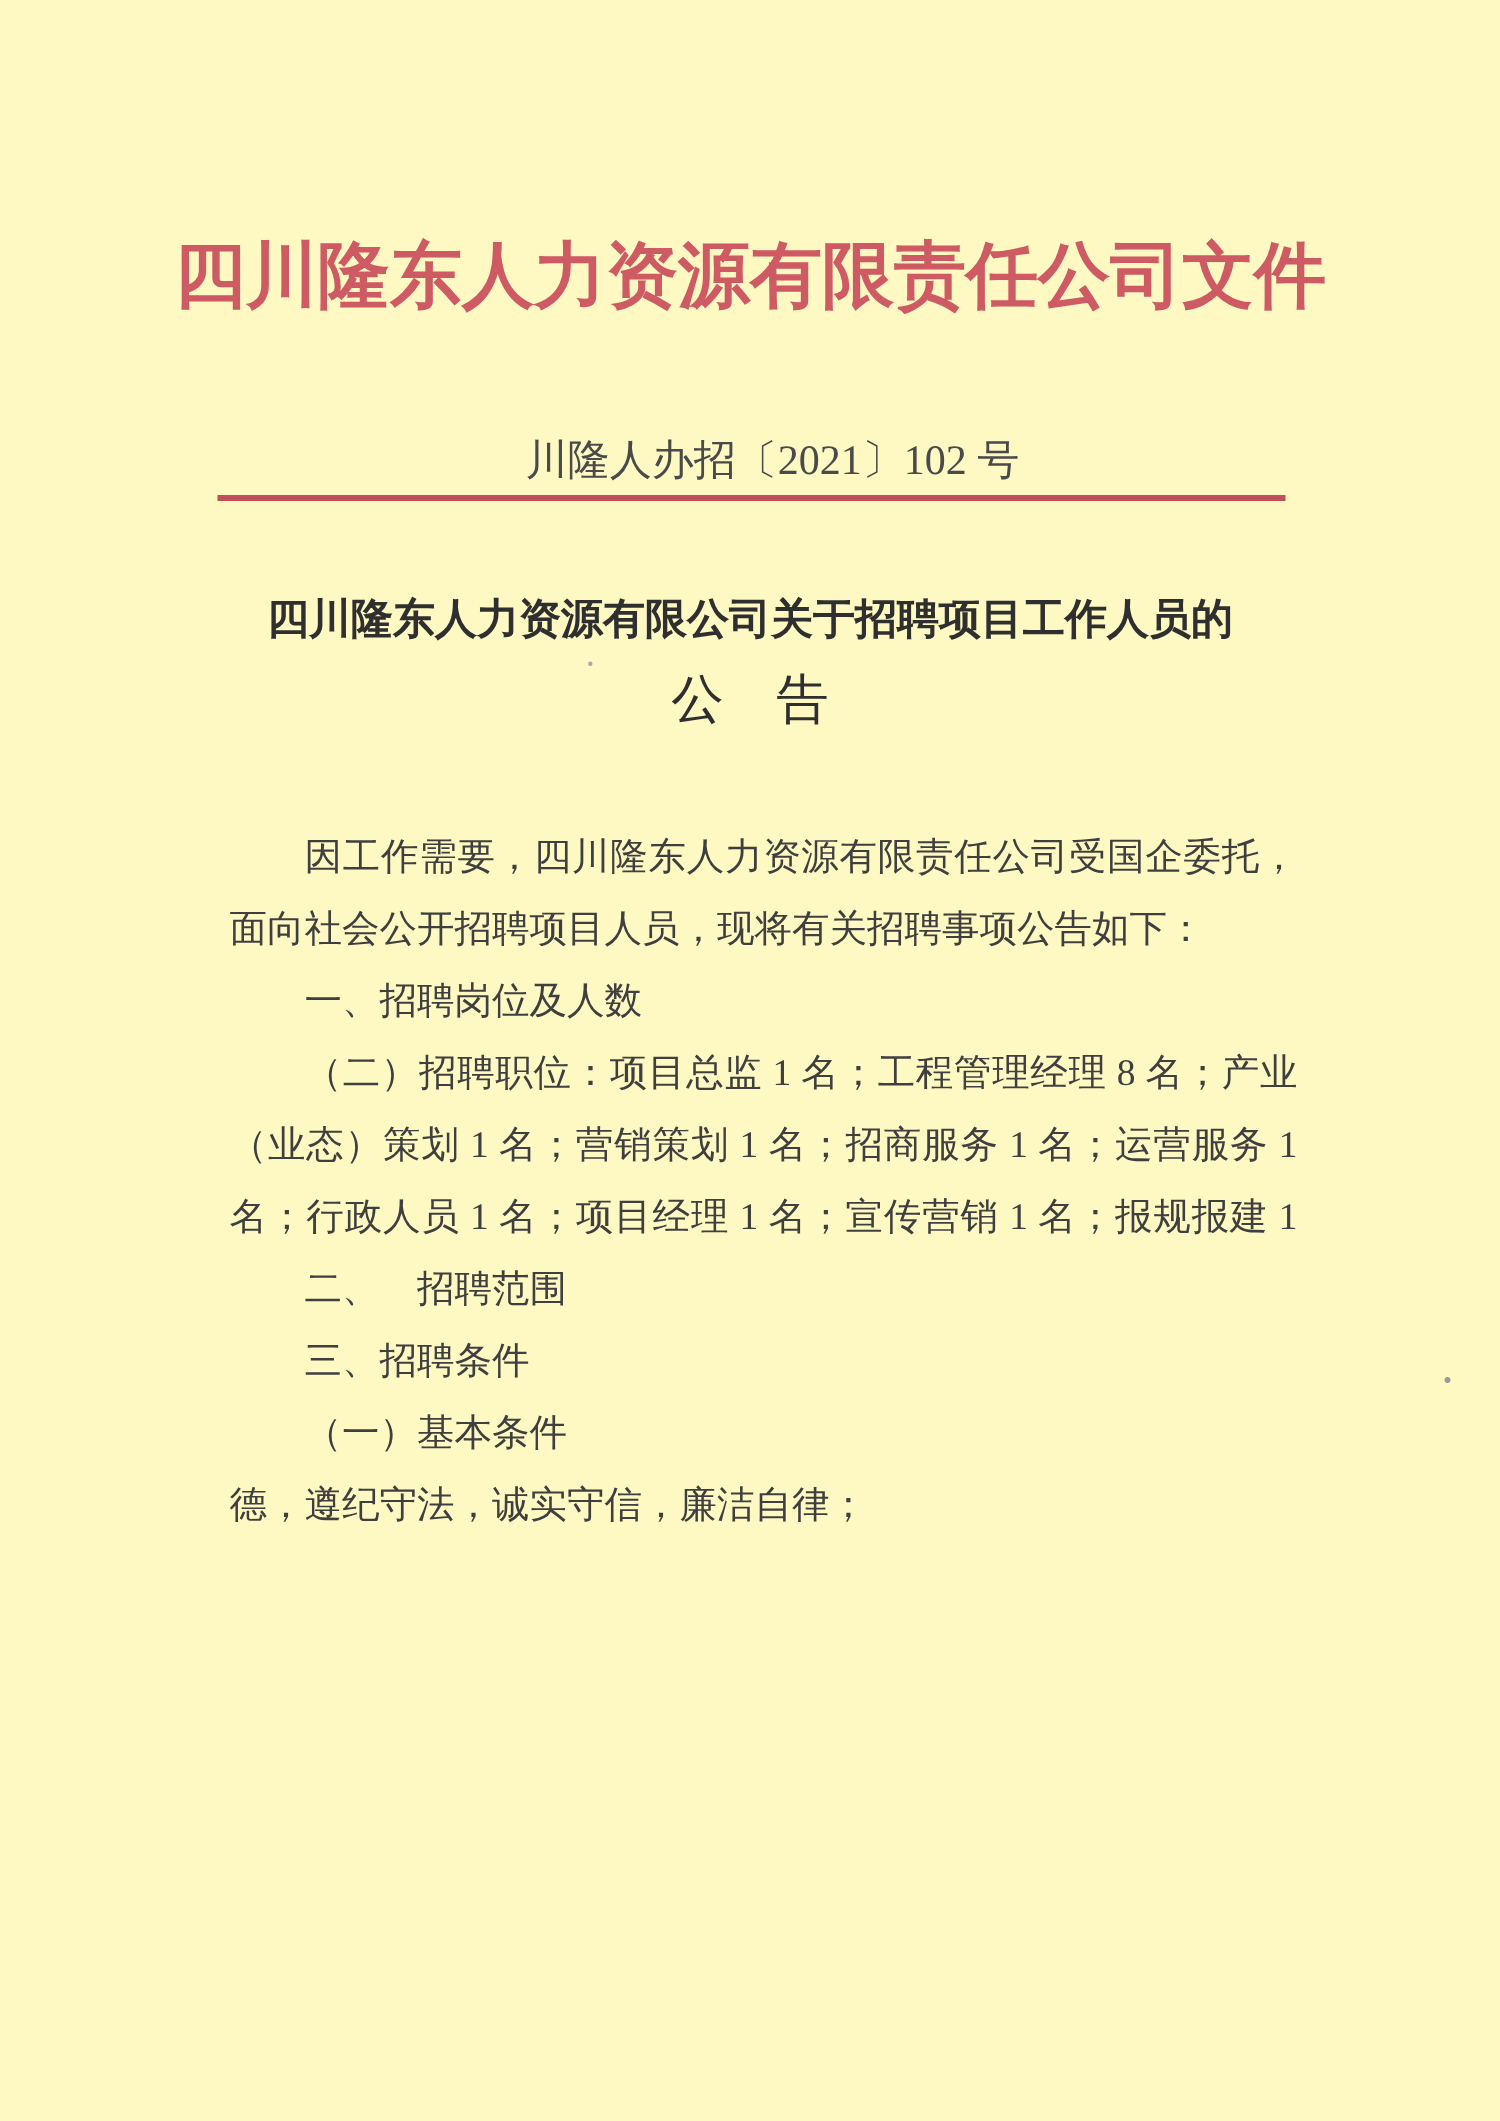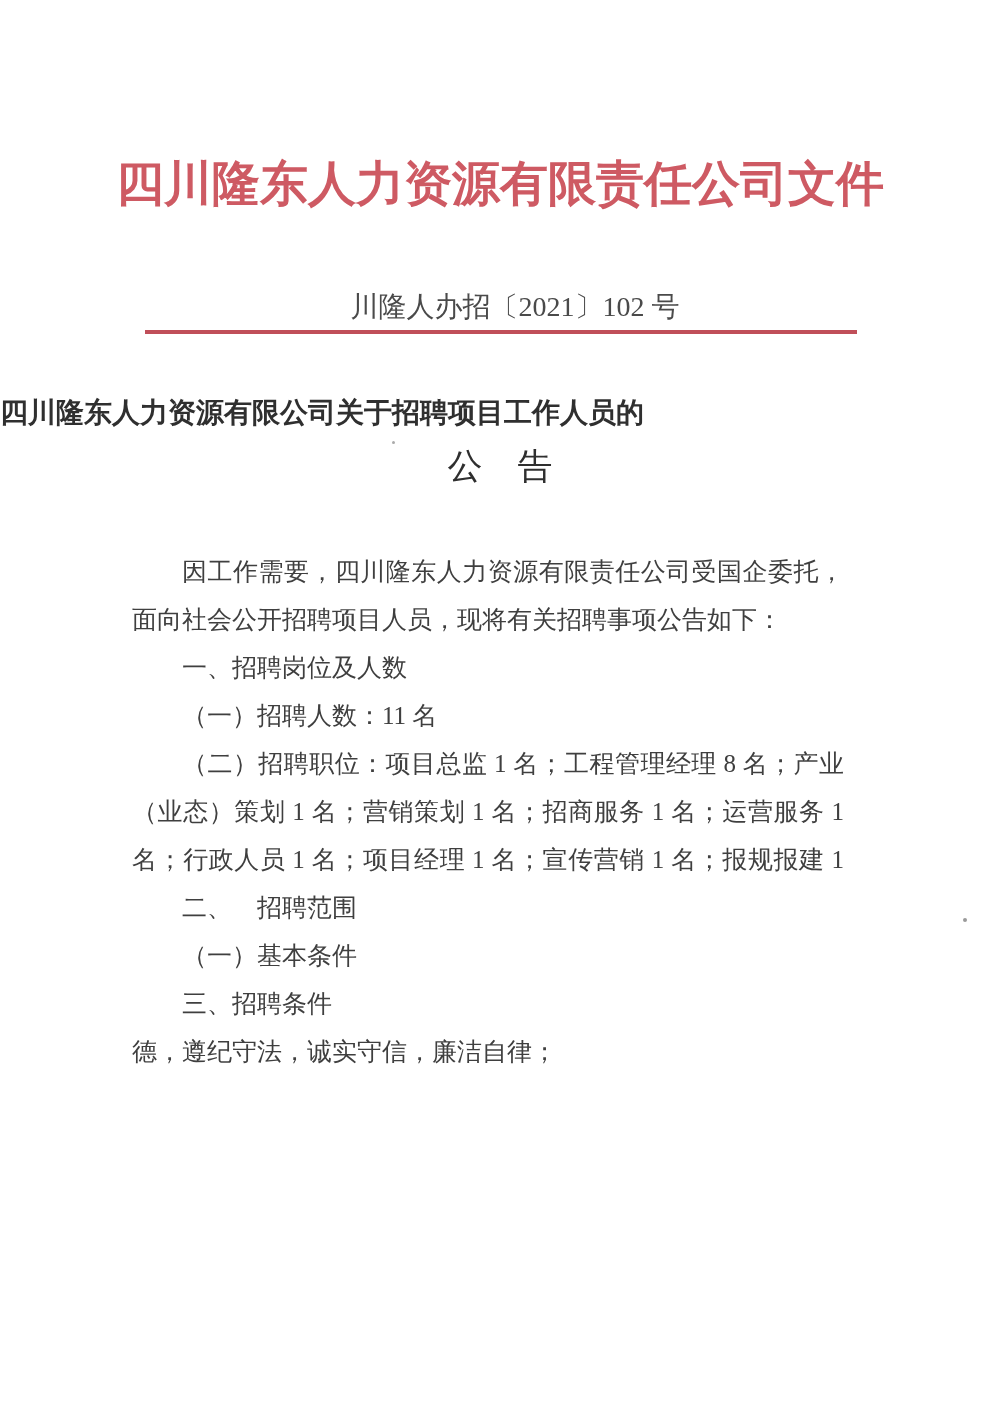--- a/index.html
+++ b/index.html
@@ -1,20 +1,20 @@
 <!DOCTYPE html>
 <html style="--title_red: #ce5a63; --divider_red: #c04f59; --heading_text: #2f2f2f; --body_text: #3f3f3f; --doc_number_text: #4a4a4a;"><head>
 <meta charset="utf-8">
 <style>
   html,body{margin:0;padding:0;background:#e8e8e8;}
   .page{
     position:relative;
     width:1000px;height:1414px;
     margin:0 auto;
-    background:#ffffff;
+    background:#fef9c3;
     font-family:"Liberation Serif", serif;
     overflow:hidden;
   }
   .doc-title{
     position:absolute;top:152px;left:0;width:100%;
     margin:0;text-align:center;
     font-size:48px;font-weight:bold;
     color:var(--title_red,#ce5a63);
     letter-spacing:0px;
   }
@@ -24,32 +24,32 @@
     font-size:28px;
     color:var(--doc_number_text,#4a4a4a);
     padding-left:15px;
   }
   .divider{
     position:absolute;top:330px;left:145px;width:712px;height:4px;
     background:var(--divider_red,#c04f59);
   }
   .heading1{
     position:absolute;top:394px;left:0;width:100%;
-    margin:0;
+    margin:0;text-align:center;
     font-size:28px;font-weight:bold;
     color:var(--heading_text,#2f2f2f);
   }
   .heading2{
     position:absolute;top:443px;left:0;width:100%;
     margin:0;text-align:center;
     font-size:35px;font-weight:normal;
     color:var(--heading_text,#2f2f2f);
   }
   .body{
-    position:absolute;top:548px;left:132px;width:712px;
+    position:absolute;top:548px;left:153px;width:712px;
     font-size:25px;
     color:var(--body_text,#3f3f3f);
     line-height:48px;
   }
   .body p{margin:0;text-align:left;}
   .body p.indent{text-indent:2em;}
   .body p.stretch{
     text-align:justify;
     text-align-last:justify;
     text-justify:inter-ideograph;
@@ -70,26 +70,25 @@
   <div class="divider"></div>
 
   <h2 class="heading1">四川隆东人力资源有限公司关于招聘项目工作人员的</h2>
 
   <h2 class="heading2">公　告</h2>
 
   <div class="body">
     <p class="indent stretch">因工作需要，四川隆东人力资源有限责任公司受国企委托，</p>
     <p class="">面向社会公开招聘项目人员，现将有关招聘事项公告如下：</p>
     <p class="indent">一、招聘岗位及人数</p>
-    <p class="indent">（一）招聘人数：11 名</p>
     <p class="indent stretch">（二）招聘职位：项目总监 1 名；工程管理经理 8 名；产业</p>
     <p class="stretch">（业态）策划 1 名；营销策划 1 名；招商服务 1 名；运营服务 1</p>
     <p class="stretch">名；行政人员 1 名；项目经理 1 名；宣传营销 1 名；报规报建 1</p>
     <p class="indent">二、　招聘范围</p>
+    <p class="indent">三、招聘条件</p>
     <p class="indent">（一）基本条件</p>
-    <p class="indent">三、招聘条件</p>
     <p class="">德，遵纪守法，诚实守信，廉洁自律；</p>
   </div>
 
   <div class="speck speck1"></div>
   <div class="speck speck2"></div>
 
 </div>
 
 </body></html>

